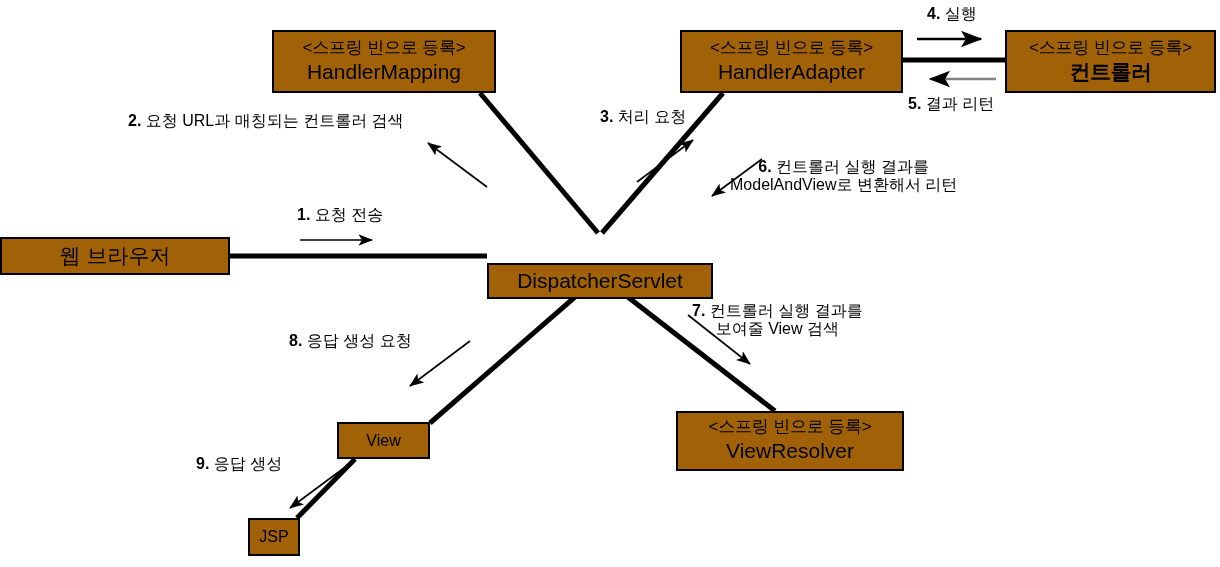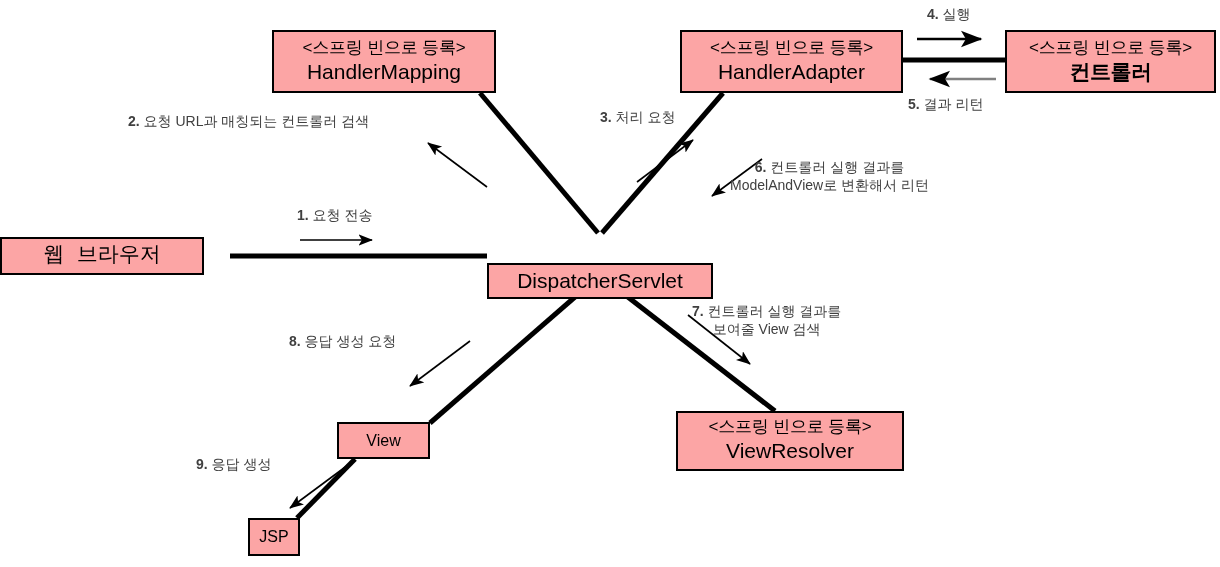--- a/index.html
+++ b/index.html
@@ -6,37 +6,37 @@
   body{
     width:1220px;height:567px;
     font-family:"Liberation Sans","DejaVu Sans",sans-serif;
     overflow:hidden;position:relative;
   }
   #stage{position:absolute;left:0;top:0;width:1220px;height:567px;}
   svg.layer{position:absolute;left:0;top:0;width:1220px;height:567px;pointer-events:none;}
 
   .node{
     position:absolute;box-sizing:border-box;
-    border:2px solid #000;background:#fca5a5;
+    border:2px solid #000;background:#a16207;
     display:flex;flex-direction:column;
     align-items:center;justify-content:center;
     color:#000;z-index:5;
   }
   .node .stereo{
     font-size:17px;line-height:20px;font-weight:400;letter-spacing:-0.2px;white-space:nowrap;
   }
   .node .nname{
     font-size:21px;line-height:28px;font-weight:400;white-space:nowrap;
   }
   .node .nname.bold{font-weight:700;letter-spacing:-0.5px;}
   .node.single .nname{font-size:16px;}
 
   .lbl{
-    position:absolute;z-index:6;color:#404040;
-    font-size:14px;line-height:18px;white-space:nowrap;
+    position:absolute;z-index:6;color:#000000;
+    font-size:16px;line-height:18px;white-space:nowrap;
   }
   .lbl .num{font-weight:700;}
   .lbl.c{text-align:center;}
 </style>
 </head>
 <body>
 
 <div id="stage">
 
   <svg class="layer" viewBox="0 0 1220 567">
@@ -75,21 +75,21 @@
       <line x1="688" y1="315" x2="750" y2="364" marker-end="url(#ahBlack)" stroke-width="1.6"></line>
       <line x1="470" y1="341" x2="410" y2="386" marker-end="url(#ahBlack)" stroke-width="1.6"></line>
       <line x1="348" y1="465" x2="290" y2="508" marker-end="url(#ahBlack)" stroke-width="1.6"></line>
     </g>
 
     <g fill="none" stroke-linecap="butt">
       <line x1="996" y1="79" x2="930" y2="79" stroke="#808080" stroke-width="2.4" marker-end="url(#ahGray)"></line>
     </g>
   </svg>
 
-  <div class="node" style="left:0px;top:237px;width:204px;height:38px;font-family:Liberation Mono, monospace;">
+  <div class="node" style="left:0px;top:237px;width:230px;height:38px;">
     <div class="nname">웹 브라우저</div>
   </div>
 
   <div class="node" style="left:487px;top:238px;width:226px;height:36px;margin-top:25px;">
     <div class="nname">DispatcherServlet</div>
   </div>
 
   <div class="node" style="left:272px;top:30px;width:224px;height:63px;">
     <div class="stereo">&lt;스프링 빈으로 등록&gt;</div>
     <div class="nname">HandlerMapping</div>

